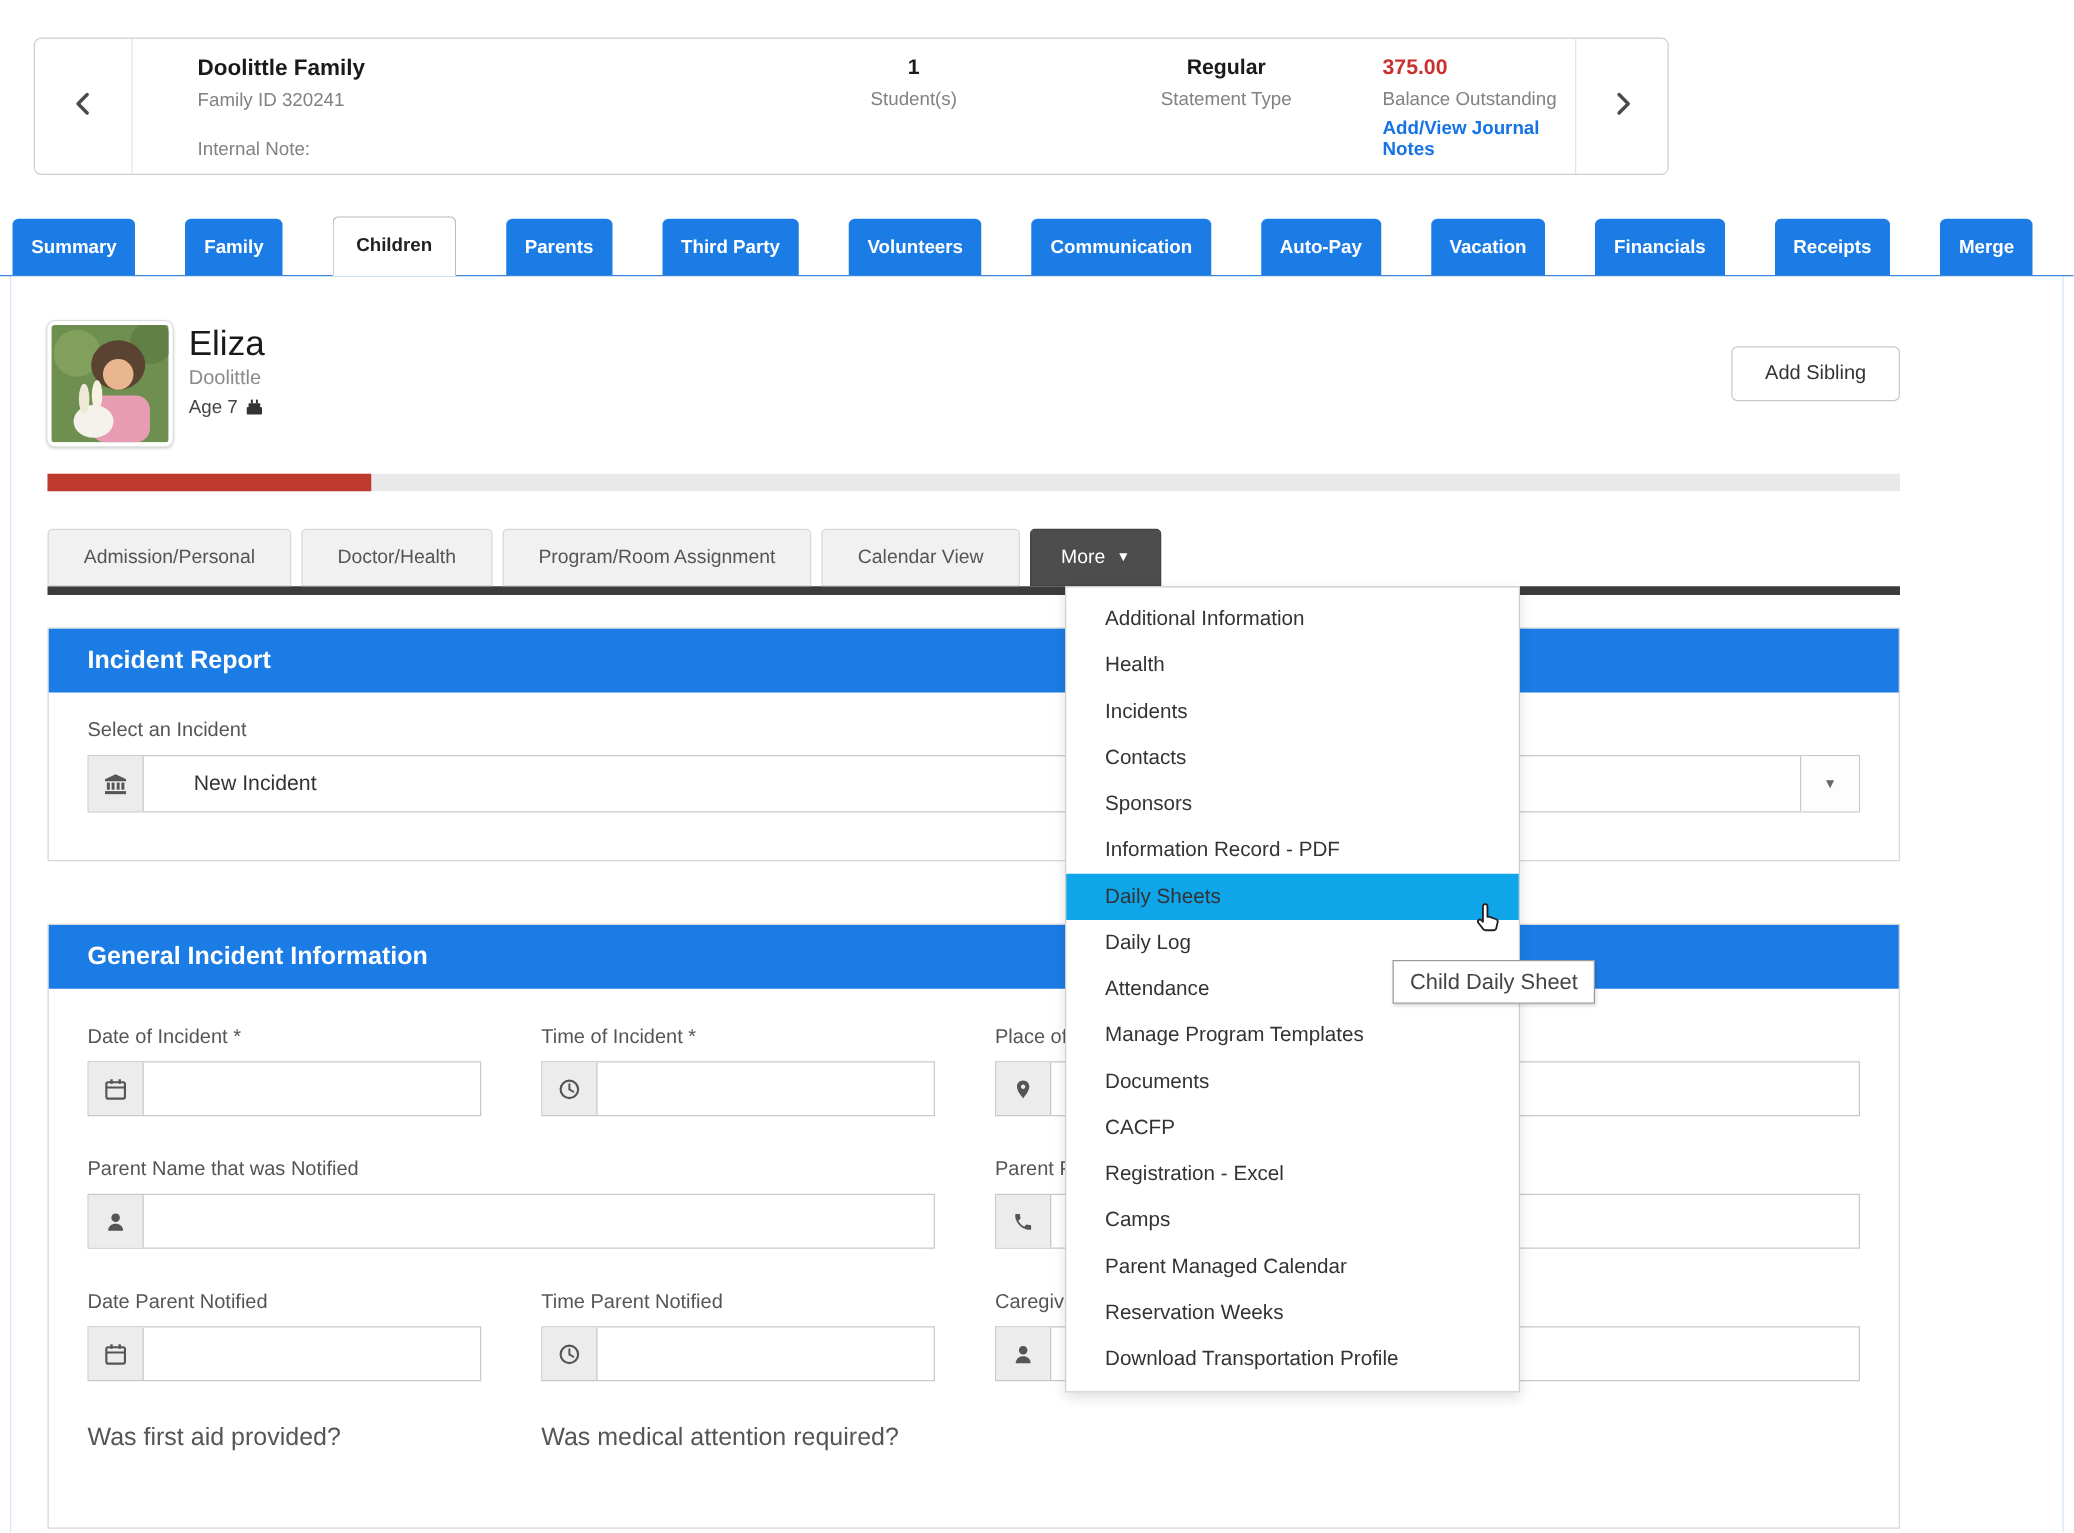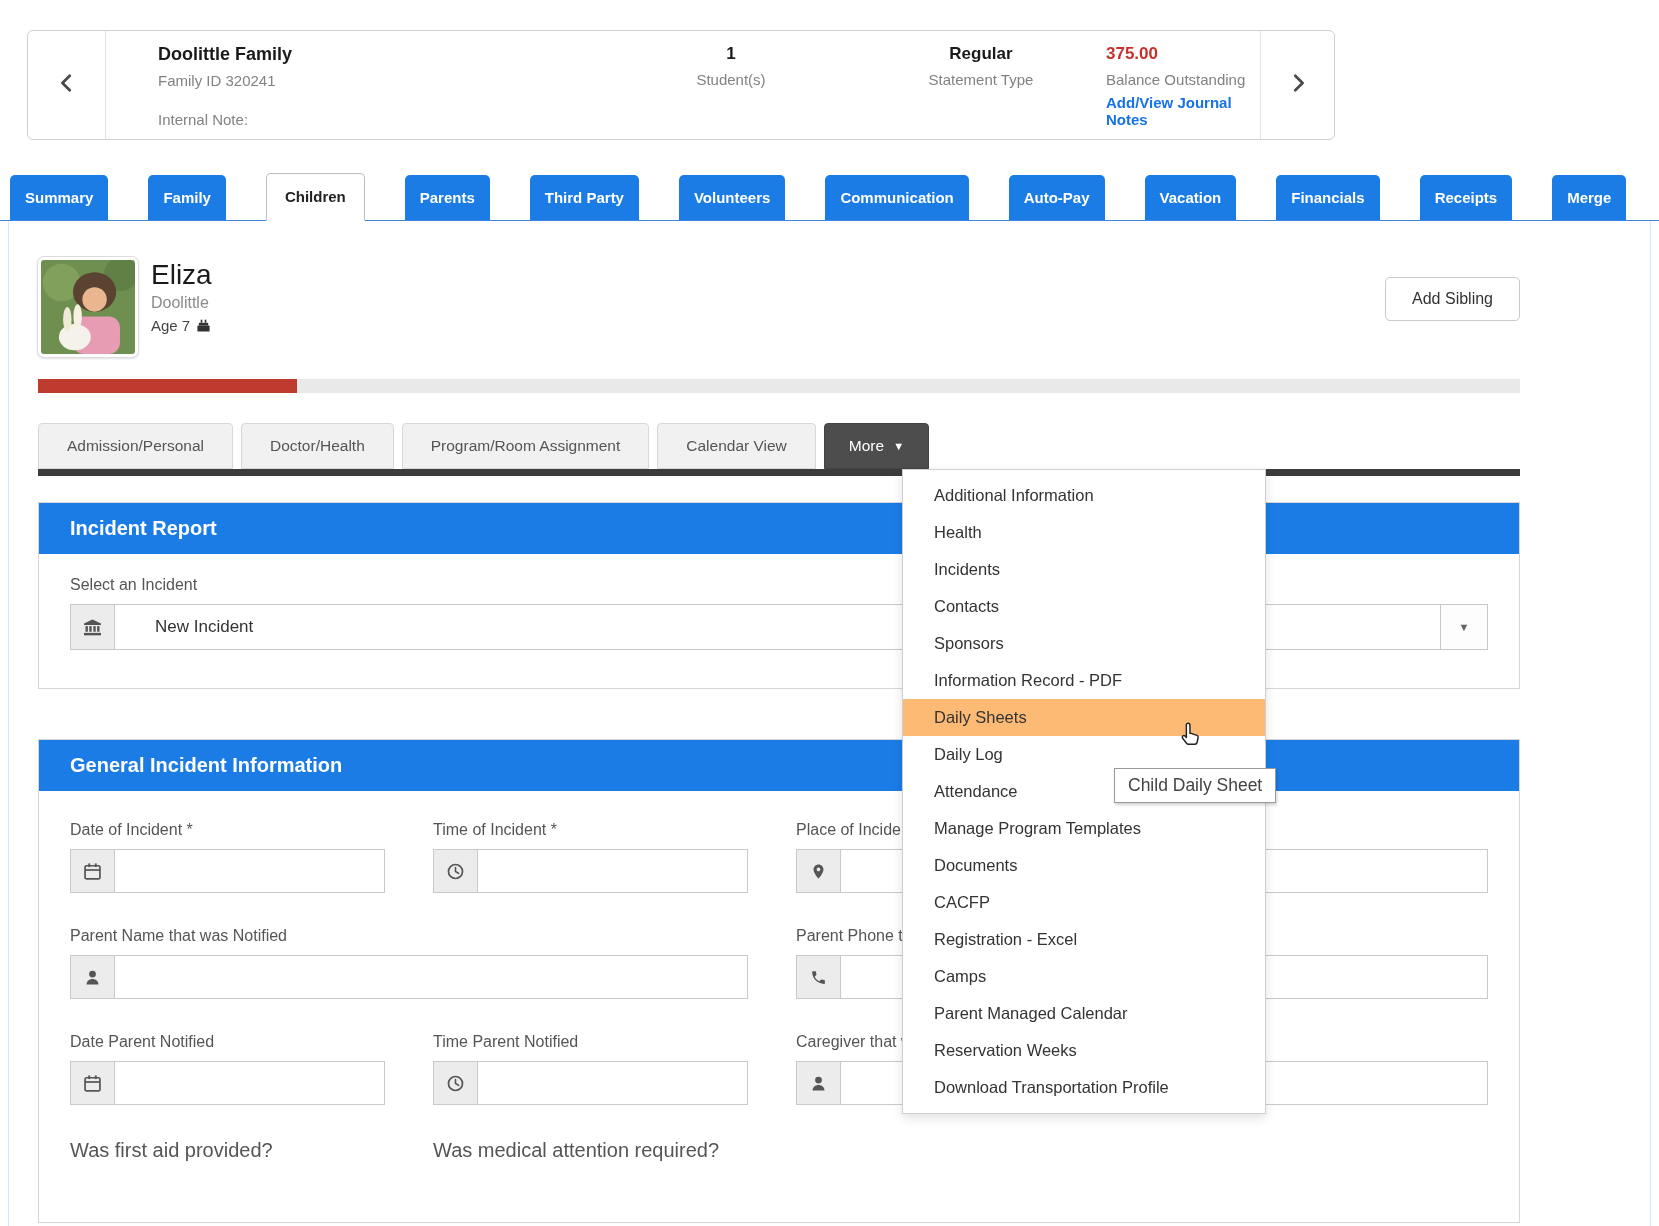--- a/index.html
+++ b/index.html
@@ -122,28 +122,28 @@
   .select-ctl { height:46px; cursor:pointer; }
 
   .frow { display:flex; margin-bottom:34px; }
   .fcol-s { width:315px; margin-right:48px; }
   .fcol-w { width:678px; margin-right:48px; }
   .fcol-g { flex:1; }
   .frow:last-child { margin-bottom:0; }
 
   
   .menu {
-    position:absolute; left:902px; top:469px; width:364px; z-index:40;
+    position:absolute; left:852px; top:469px; width:364px; z-index:40;
     background:#fff; border:1px solid #cfcfcf; box-shadow:0 4px 10px rgba(0,0,0,.12);
     padding:7px 0;
   }
   .menu-item {
     padding:9px 31px; font-size:16.5px; color:#333; cursor:pointer; white-space:nowrap;
   }
-  .menu-item.hovered { background:#fdba74; }
+  .menu-item.hovered { background:#0ea5e9; }
 
   .tooltip {
     position:absolute; left:1114px; top:768px; z-index:55;
     background:#fff; border:1px solid #9a9a9a; padding:6px 13px;
     font-size:17.5px; color:#444; box-shadow:1px 2px 3px rgba(0,0,0,.18);
     white-space:nowrap;
   }
   .cursor-hand { position:absolute; left:1176px; top:721px; z-index:60; width:27px; height:27px; }
 </style>
 </head>

